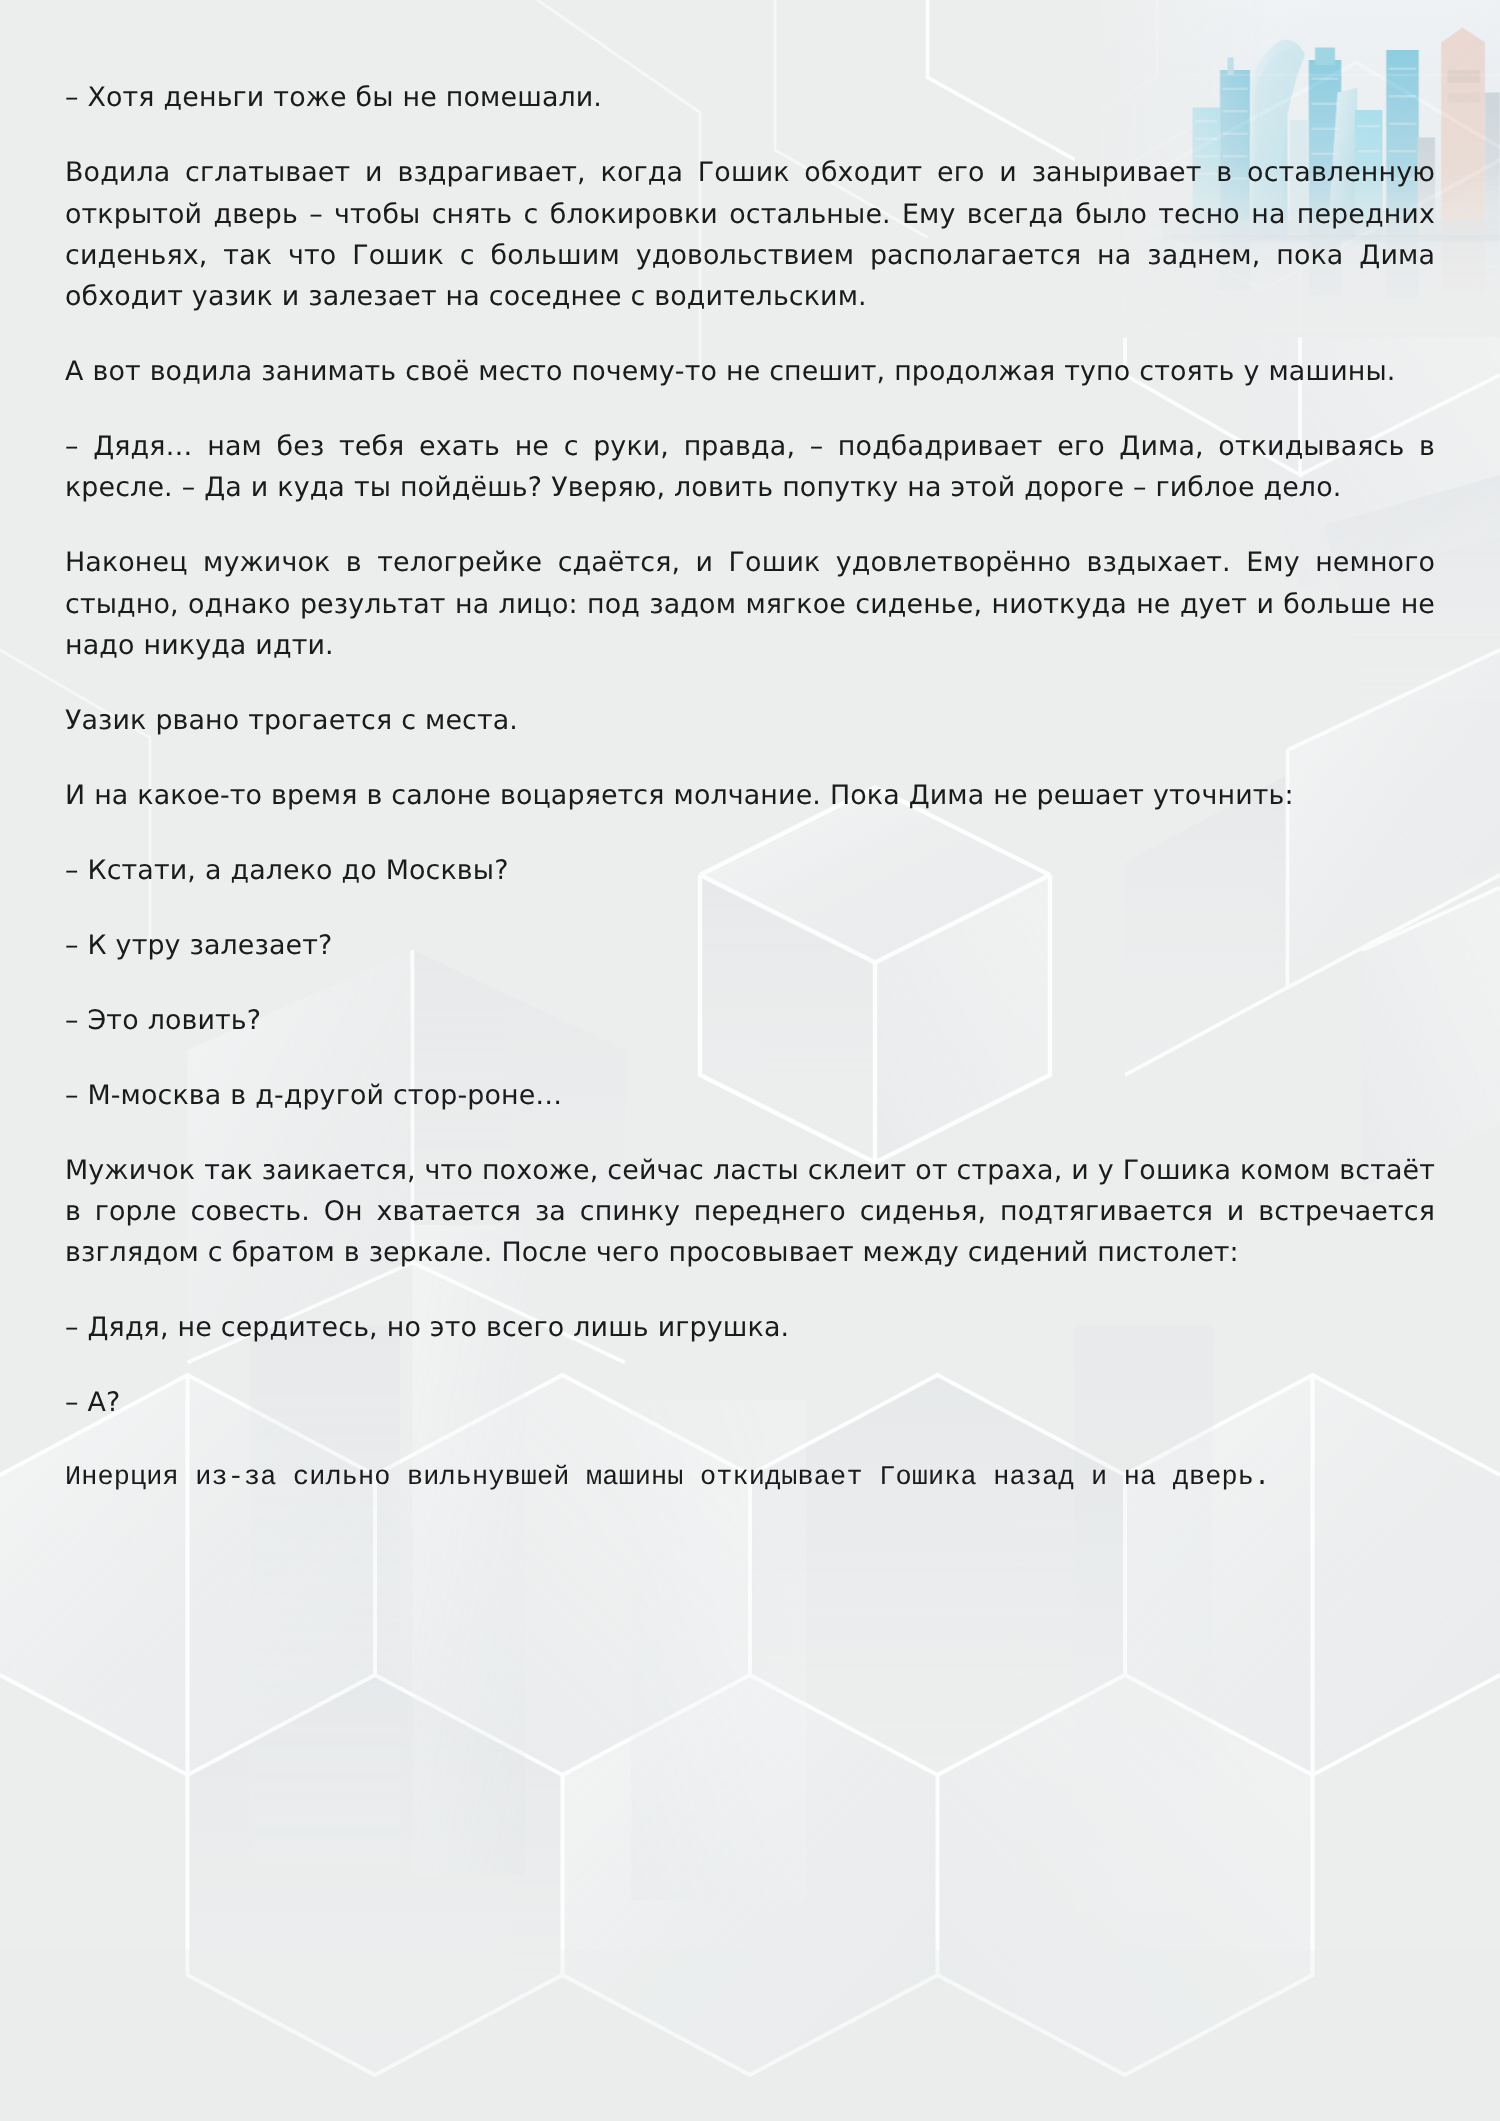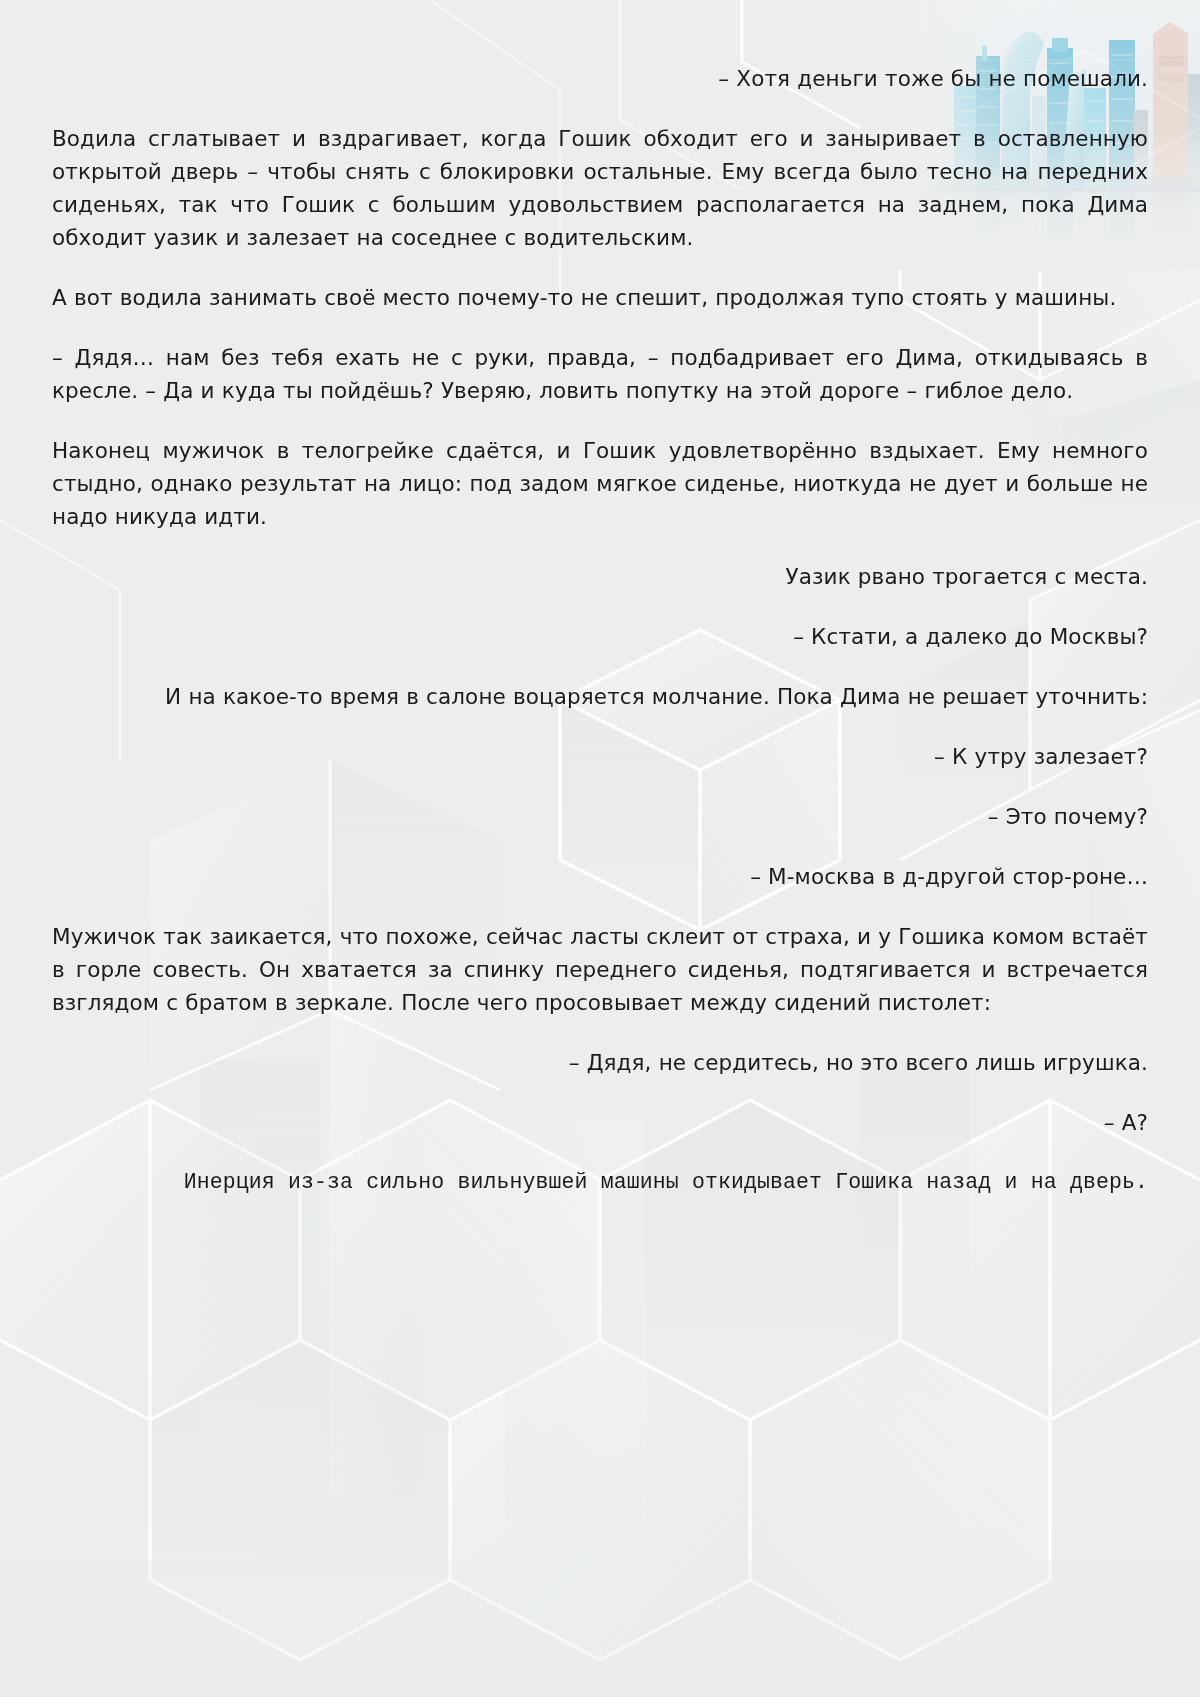--- a/index.html
+++ b/index.html
@@ -70,21 +70,21 @@
     margin: 0 0 27px 0;
     font-size: 21.5px;
     line-height: 33px;
     color: #1b1b1b;
     text-align: justify;
     text-justify: inter-word;
     letter-spacing: .1px;
     word-spacing: .2px;
     -webkit-font-smoothing: antialiased;
   }
-  p.para.noj { text-align: right; margin-left: 44px; }
+  p.para.noj { text-align: left; }
   p.para:last-child { margin-bottom: 0; font-family: Liberation Mono, monospace; }
 </style>
 </head>
 <body>
 
 <div id="bg-layer">
   <svg viewBox="0 0 1200 1697" xmlns="http://www.w3.org/2000/svg" preserveAspectRatio="none">
     <defs>
       <linearGradient id="gA" x1="0" y1="0" x2="1" y2="1">
         <stop offset="0%" stop-color="#ffffff" stop-opacity=".85"></stop>
@@ -296,23 +296,23 @@
 <div id="city-fade"></div>
 
 <main id="page">
 
   <p class="para noj">– Хотя деньги тоже бы не помешали.</p>
   <p class="para">Водила сглатывает и вздрагивает, когда Гошик обходит его и заныривает в оставленную открытой дверь – чтобы снять с блокировки остальные. Ему всегда было тесно на передних сиденьях, так что Гошик с большим удовольствием располагается на заднем, пока Дима обходит уазик и залезает на соседнее с водительским.</p>
   <p class="para">А вот водила занимать своё место почему-то не спешит, продолжая тупо стоять у машины.</p>
   <p class="para">– Дядя… нам без тебя ехать не с руки, правда, – подбадривает его Дима, откидываясь в кресле. – Да и куда ты пойдёшь? Уверяю, ловить попутку на этой дороге – гиблое дело.</p>
   <p class="para">Наконец мужичок в телогрейке сдаётся, и Гошик удовлетворённо вздыхает. Ему немного стыдно, однако результат на лицо: под задом мягкое сиденье, ниоткуда не дует и больше не надо никуда идти.</p>
   <p class="para noj">Уазик рвано трогается с места.</p>
+  <p class="para noj">И на какое-то время в салоне воцаряется молчание. Пока Дима не решает уточнить:</p>
   <p class="para noj">– Кстати, а далеко до Москвы?</p>
-  <p class="para noj">И на какое-то время в салоне воцаряется молчание. Пока Дима не решает уточнить:</p>
   <p class="para noj">– К утру залезает?</p>
-  <p class="para noj">– Это почему?</p>
+  <p class="para noj">– Это ловить?</p>
   <p class="para noj">– М-москва в д-другой стор-роне…</p>
   <p class="para">Мужичок так заикается, что похоже, сейчас ласты склеит от страха, и у Гошика комом встаёт в горле совесть. Он хватается за спинку переднего сиденья, подтягивается и встречается взглядом с братом в зеркале. После чего просовывает между сидений пистолет:</p>
   <p class="para noj">– Дядя, не сердитесь, но это всего лишь игрушка.</p>
   <p class="para noj">– А?</p>
   <p class="para noj">Инерция из-за сильно вильнувшей машины откидывает Гошика назад и на дверь.</p>
 
 </main>
 
 </body></html>

